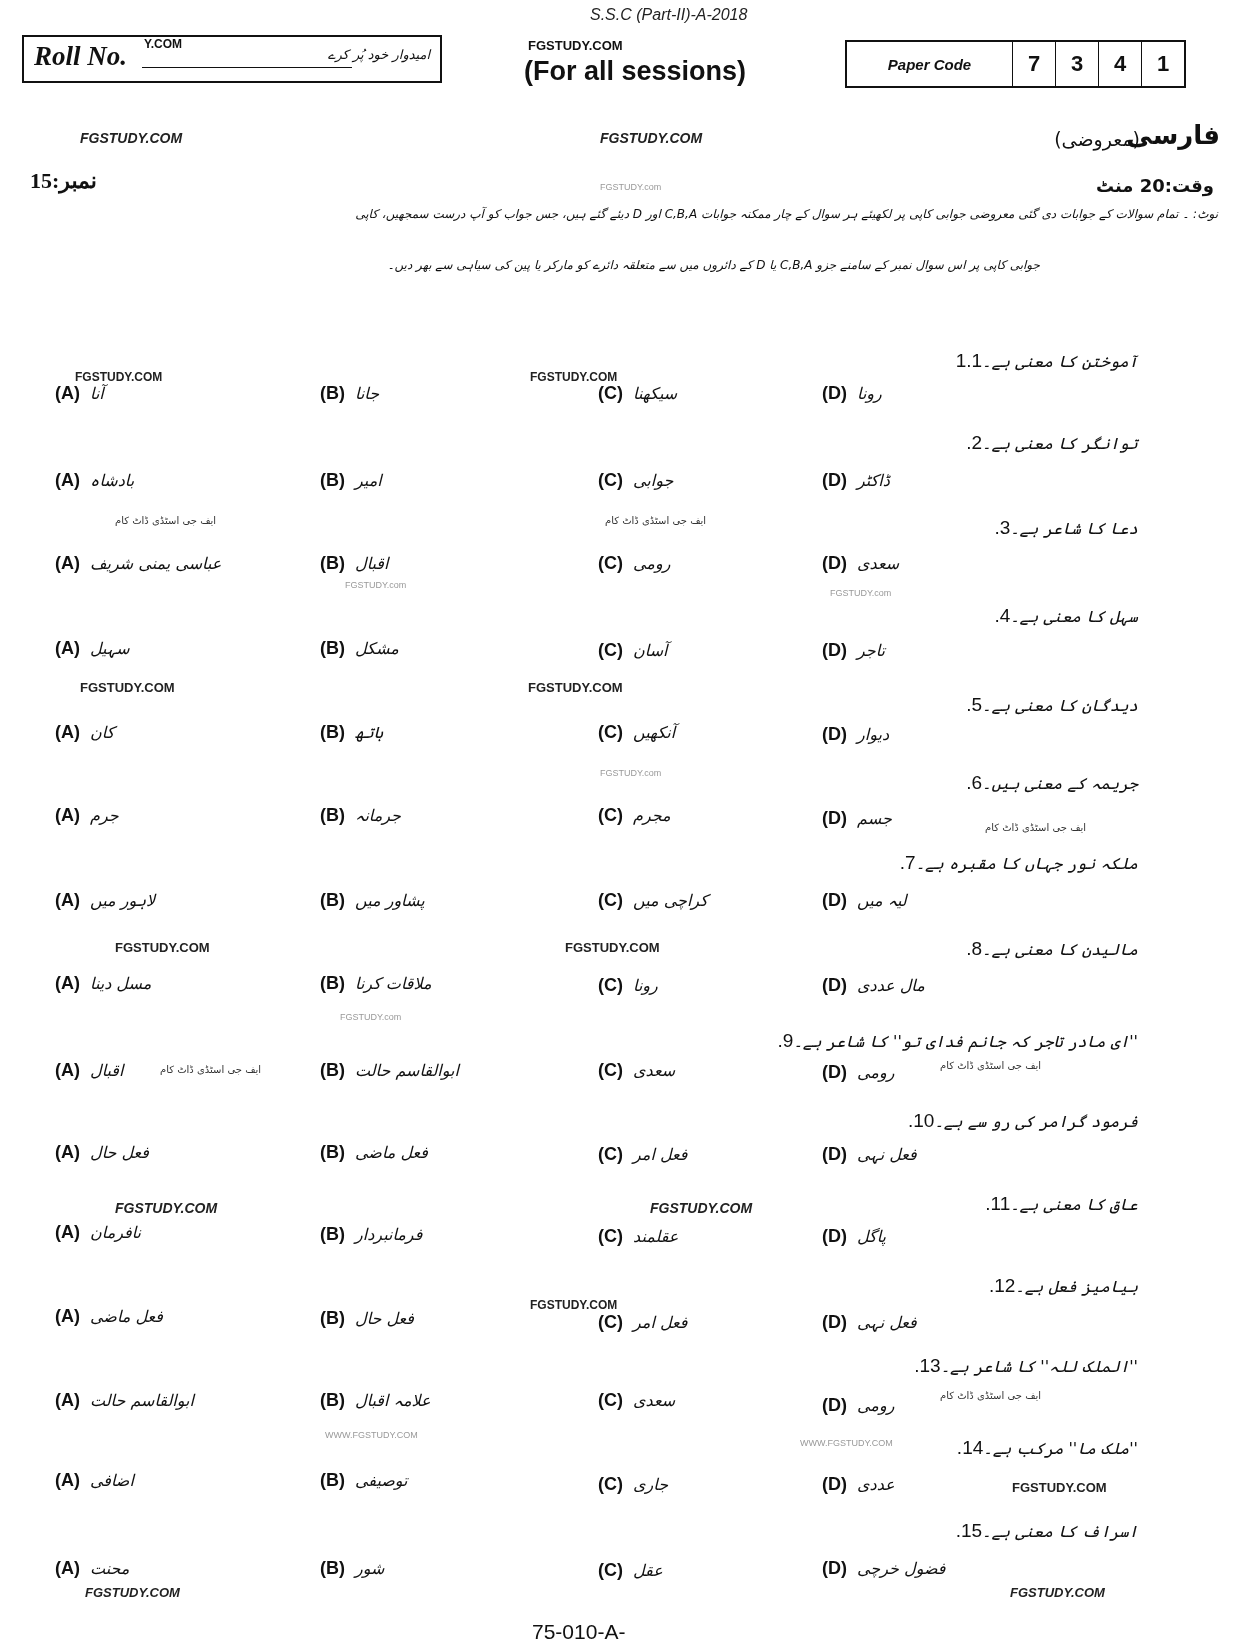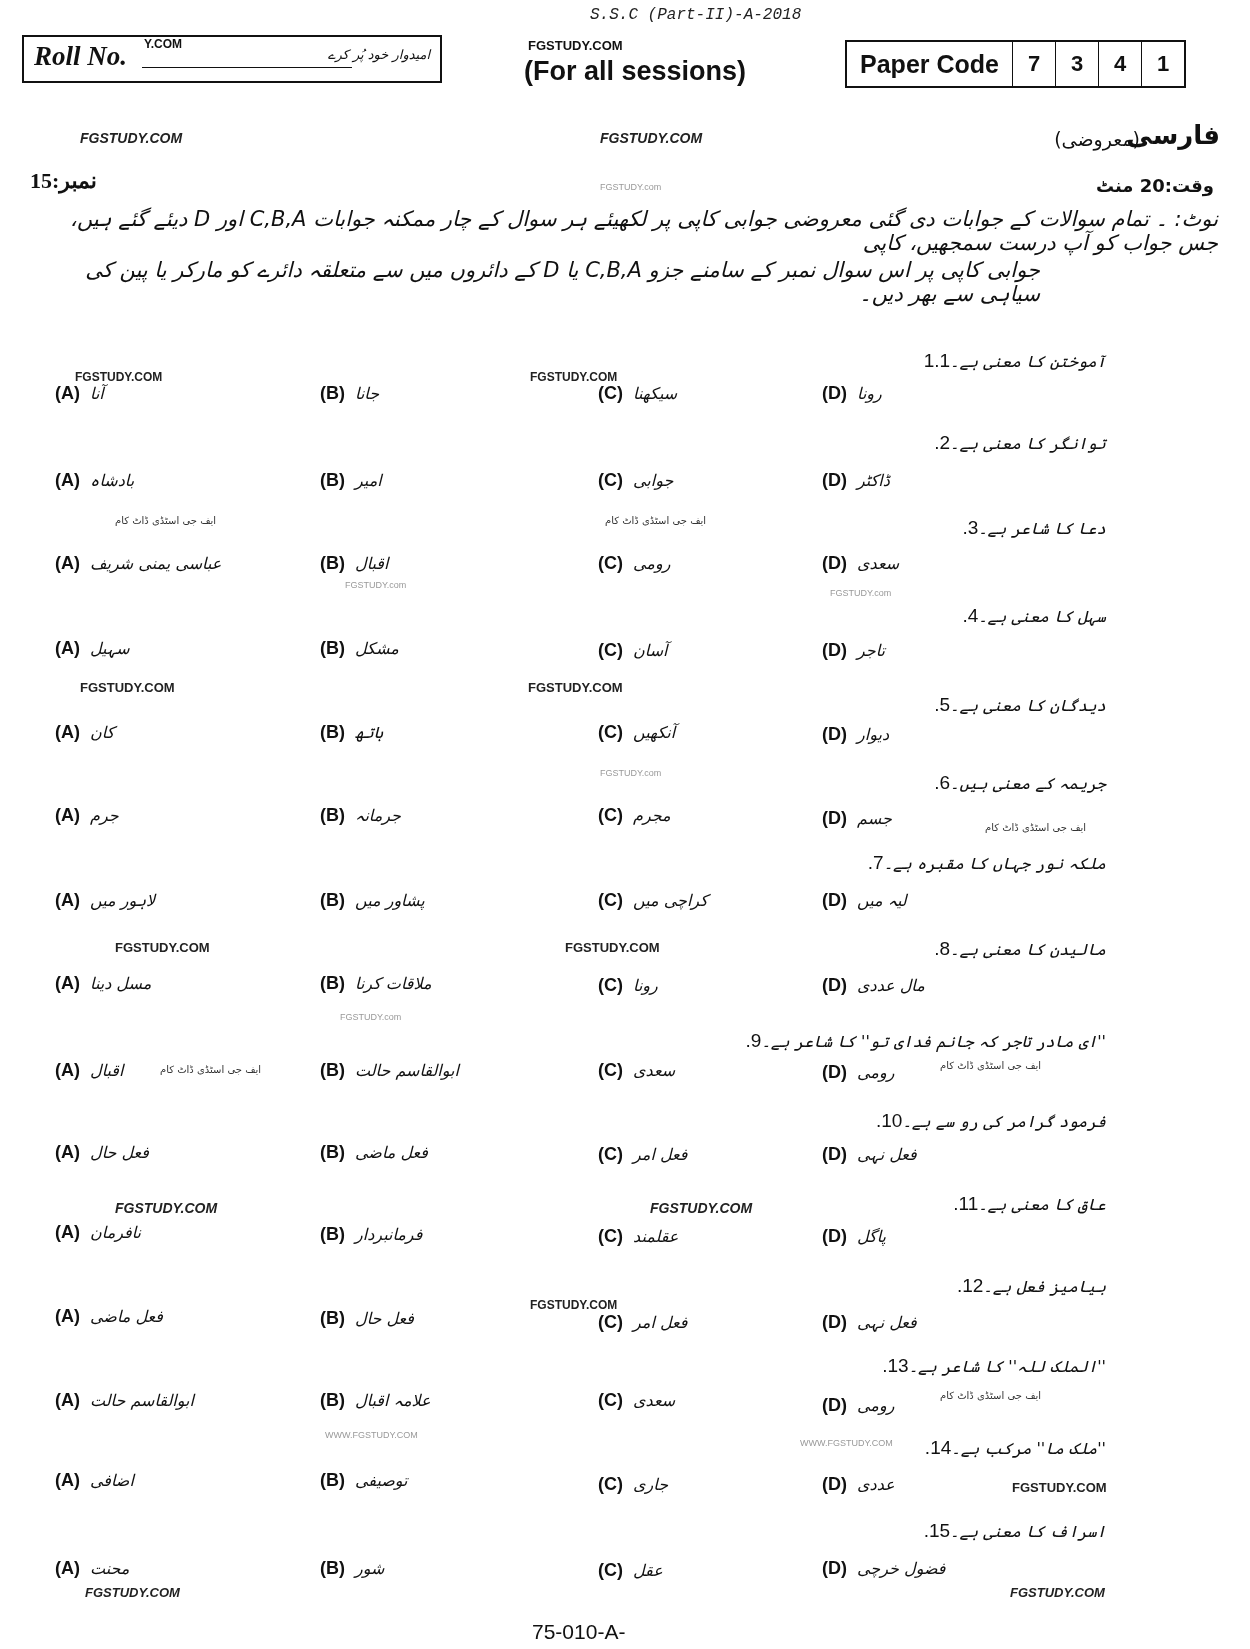--- a/index.html
+++ b/index.html
@@ -1,52 +1,52 @@
 <!DOCTYPE html>
 <html><head>
 <meta charset="utf-8">
 <style>
   html, body { margin: 0; padding: 0; background: #ffffff; }
   body { width: 1250px; height: 1649px; position: relative; overflow: hidden; color: #111; font-family: "DejaVu Sans", sans-serif; }
   .abs { position: absolute; }
-  .serif-it { font-family: Liberation Mono, monospace; font-style: italic; }
+  .serif-it { font-family: Liberation Sans, sans-serif; font-style: italic; }
   .sans { font-family: "Liberation Sans", sans-serif; }
   .wm { font-family: "Liberation Sans", sans-serif; font-weight: bold; font-size: 14px; color: #222; }
   .wm-it { font-style: italic; }
   .wm-light { font-family: "Liberation Sans", sans-serif; font-size: 9px; color: #999; }
   .urdu { font-family: "DejaVu Sans", sans-serif; direction: rtl; unicode-bidi: embed; }
 
   
   .roll-box { left: 22px; top: 35px; width: 420px; height: 48px; border: 2px solid #111; box-sizing: border-box; }
   .roll-label { left: 10px; top: 4px; font-family: "Liberation Serif", serif; font-style: italic; font-weight: bold; font-size: 27px; }
   .roll-line { left: 118px; top: 30px; width: 210px; border-bottom: 1.5px solid #111; }
   .roll-urdu { right: 10px; top: 10px; font-size: 13px; font-style: italic; }
   .roll-wm { left: 120px; top: 0px; font-size: 12px; font-weight: bold; font-family: "Liberation Sans", sans-serif; }
 
   .exam-title { left: 590px; top: 6px; font-size: 16px; color: #222; }
   .site-top { left: 528px; top: 38px; font-size: 13px; font-weight: bold; }
   .sessions { left: 524px; top: 56px; font-size: 27px; font-weight: bold; font-family: "Liberation Sans", sans-serif; }
 
   .paper-code { left: 845px; top: 40px; height: 48px; display: flex; border: 2px solid #111; box-sizing: border-box; }
   .pc-cell { border-right: 1.5px solid #111; display: flex; align-items: center; justify-content: center; font-family: "Liberation Sans", sans-serif; font-weight: bold; font-size: 22px; }
   .pc-cell:last-child { border-right: none; }
-  .pc-label { width: 165px; font-size: 25px; }
+  .pc-label { width: 165px; font-size: 15px; font-style: italic; }
   .pc-digit { width: 42px; }
 
   .subject-title { right: 30px; top: 120px; font-size: 26px; font-weight: bold; }
   .subject-sub { right: 110px; top: 128px; font-size: 19px; }
   .marks { left: 30px; top: 168px; font-family: "Liberation Serif", serif; font-weight: bold; font-size: 22px; }
   .time { right: 36px; top: 175px; font-size: 18px; font-weight: bold; }
 
-  .note { right: 32px; width: 1190px; font-size: 21px; text-align: right; font-style: italic; }
+  .note { right: 32px; width: 1190px; font-size: 12px; text-align: right; font-style: italic; }
   .note1 { top: 207px; }
   .note2 { top: 258px; right: 210px; width: 1000px; }
 
   
-  .q { right: 144px; font-size: 16px; font-style: italic; }
+  .q { right: 112px; font-size: 16px; font-style: italic; }
   .q-num { font-family: "Liberation Sans", sans-serif; font-style: normal; font-size: 19px; margin-left: 6px; }
   .opt { display: flex; align-items: baseline; gap: 10px; }
   .opt-letter { font-family: "Liberation Sans", sans-serif; font-weight: bold; font-size: 18px; }
   .opt-text { font-size: 16px; font-style: italic; direction: rtl; }
   .colA { left: 55px; }
   .colB { left: 320px; }
   .colC { left: 598px; }
   .colD { left: 822px; }
   .footer-code { left: 532px; top: 1620px; font-family: "Liberation Sans", sans-serif; font-size: 21px; }
 </style>

